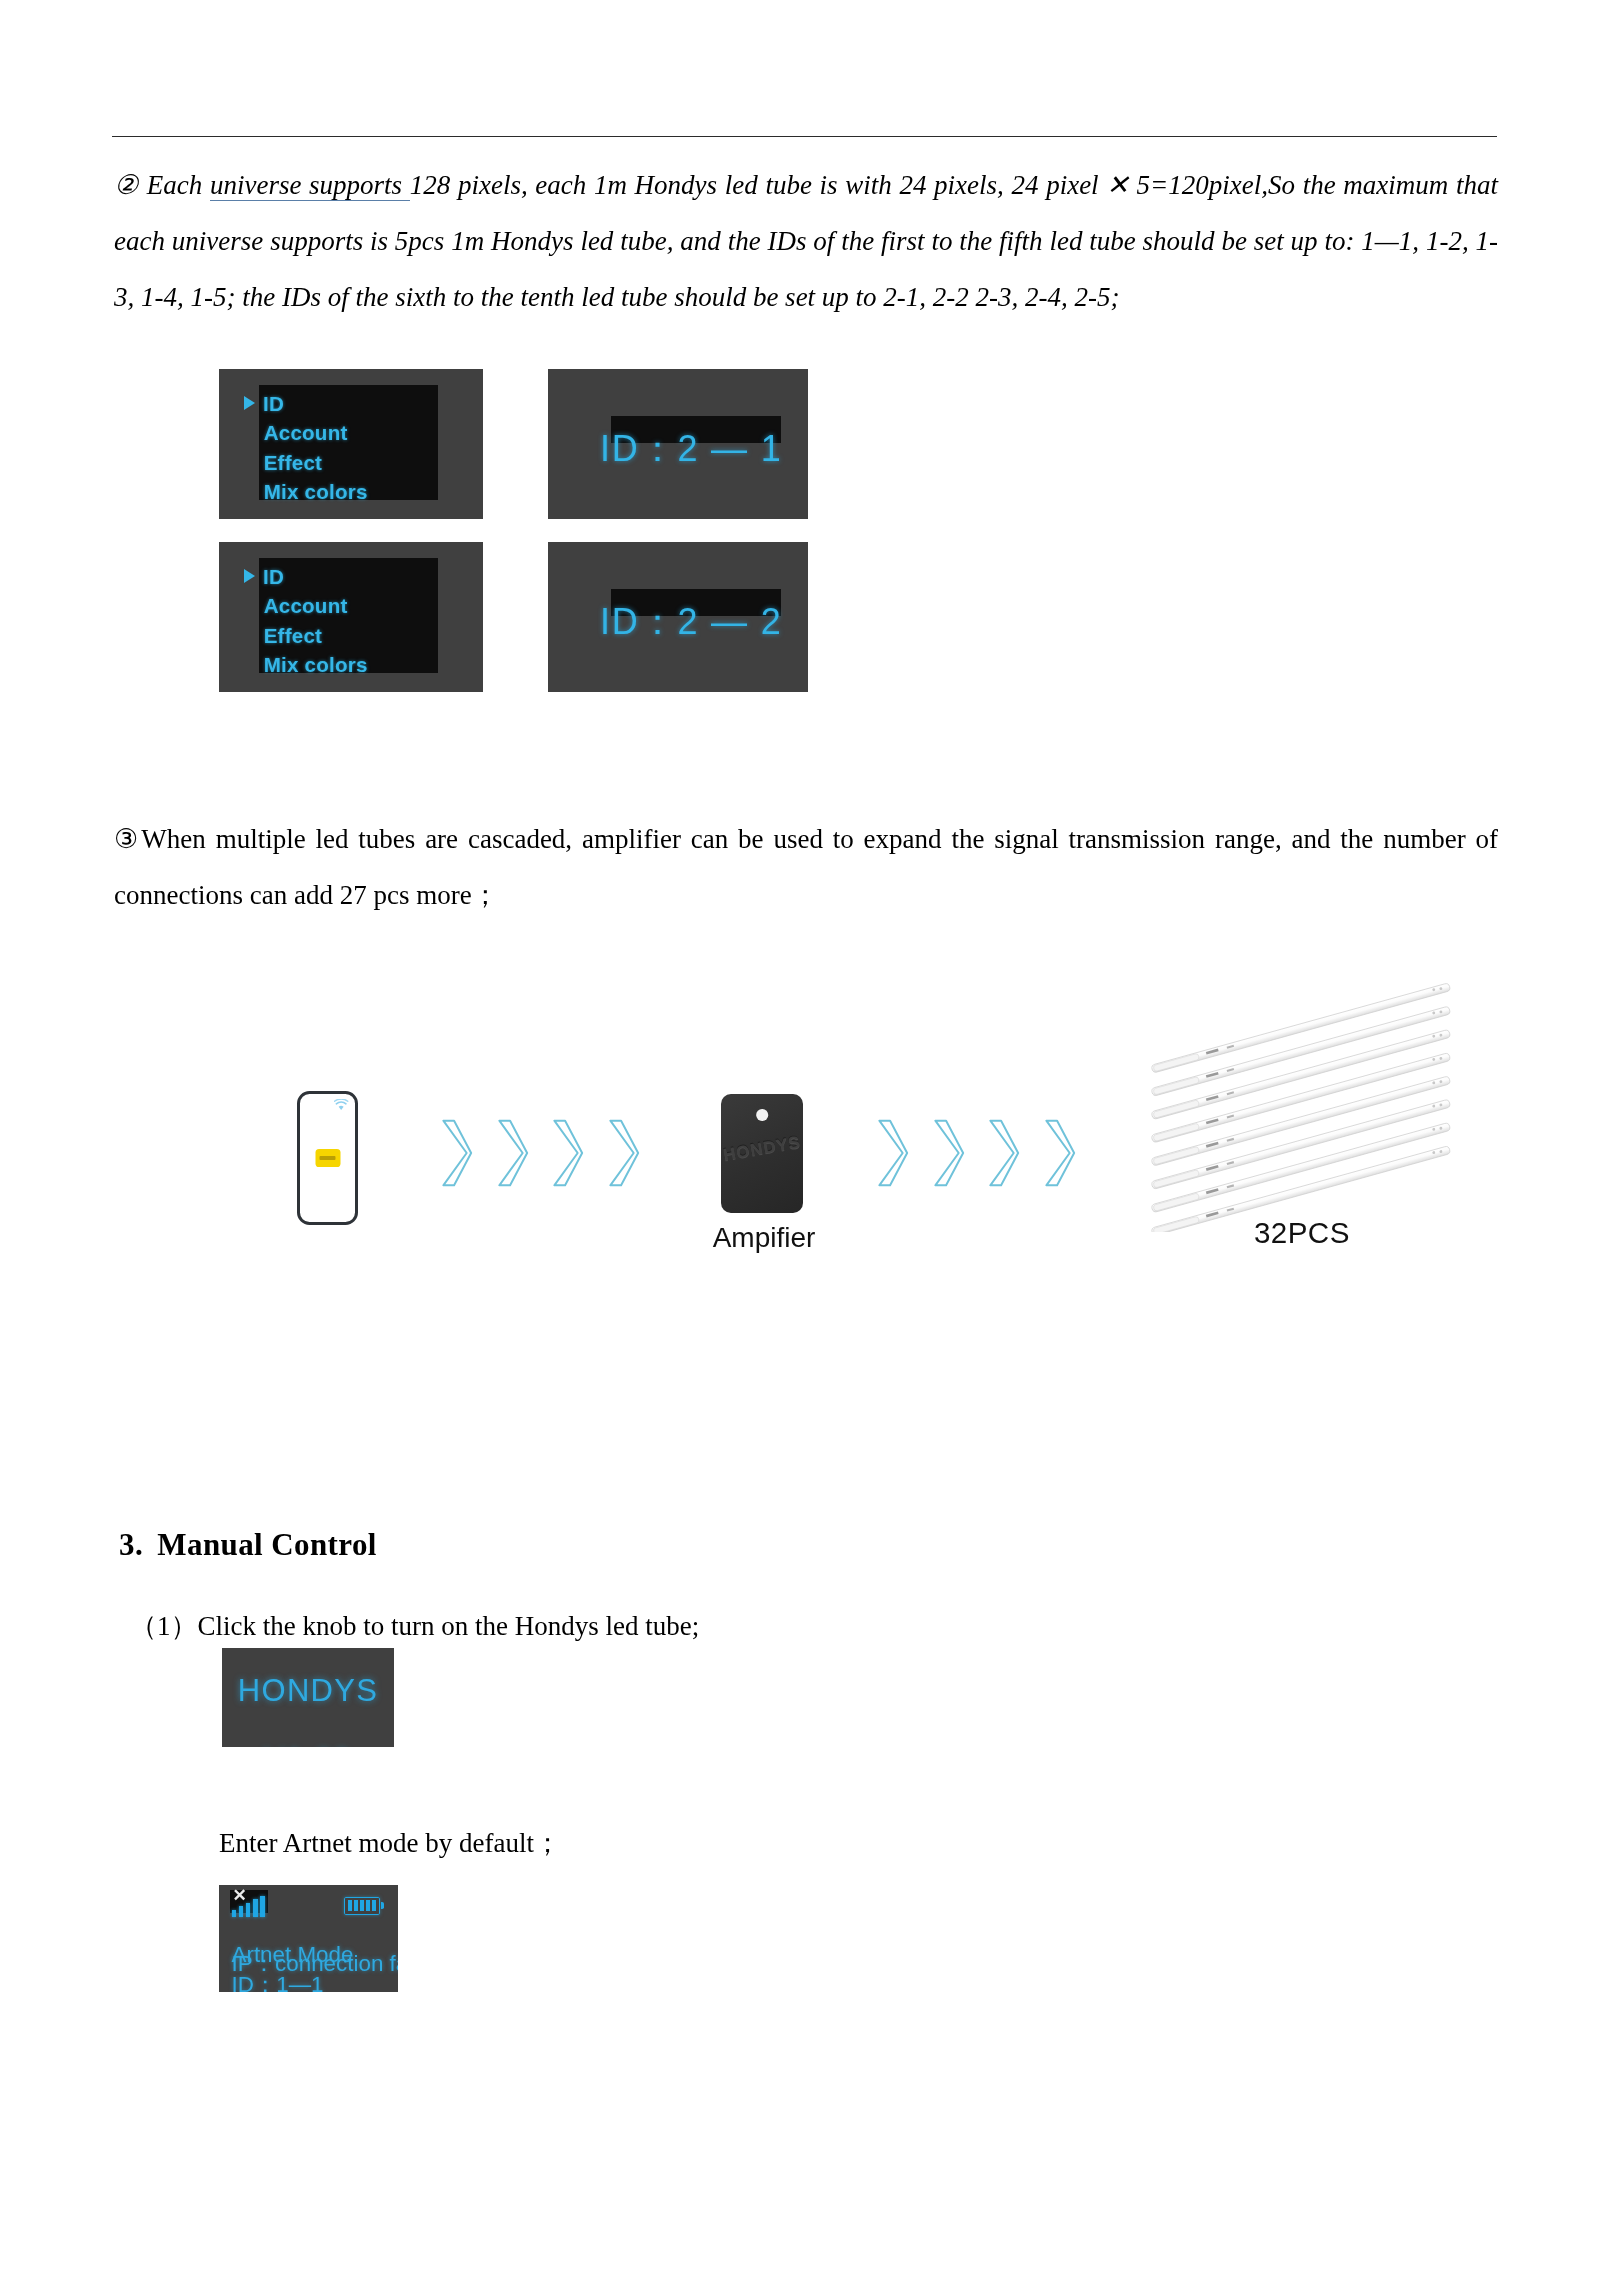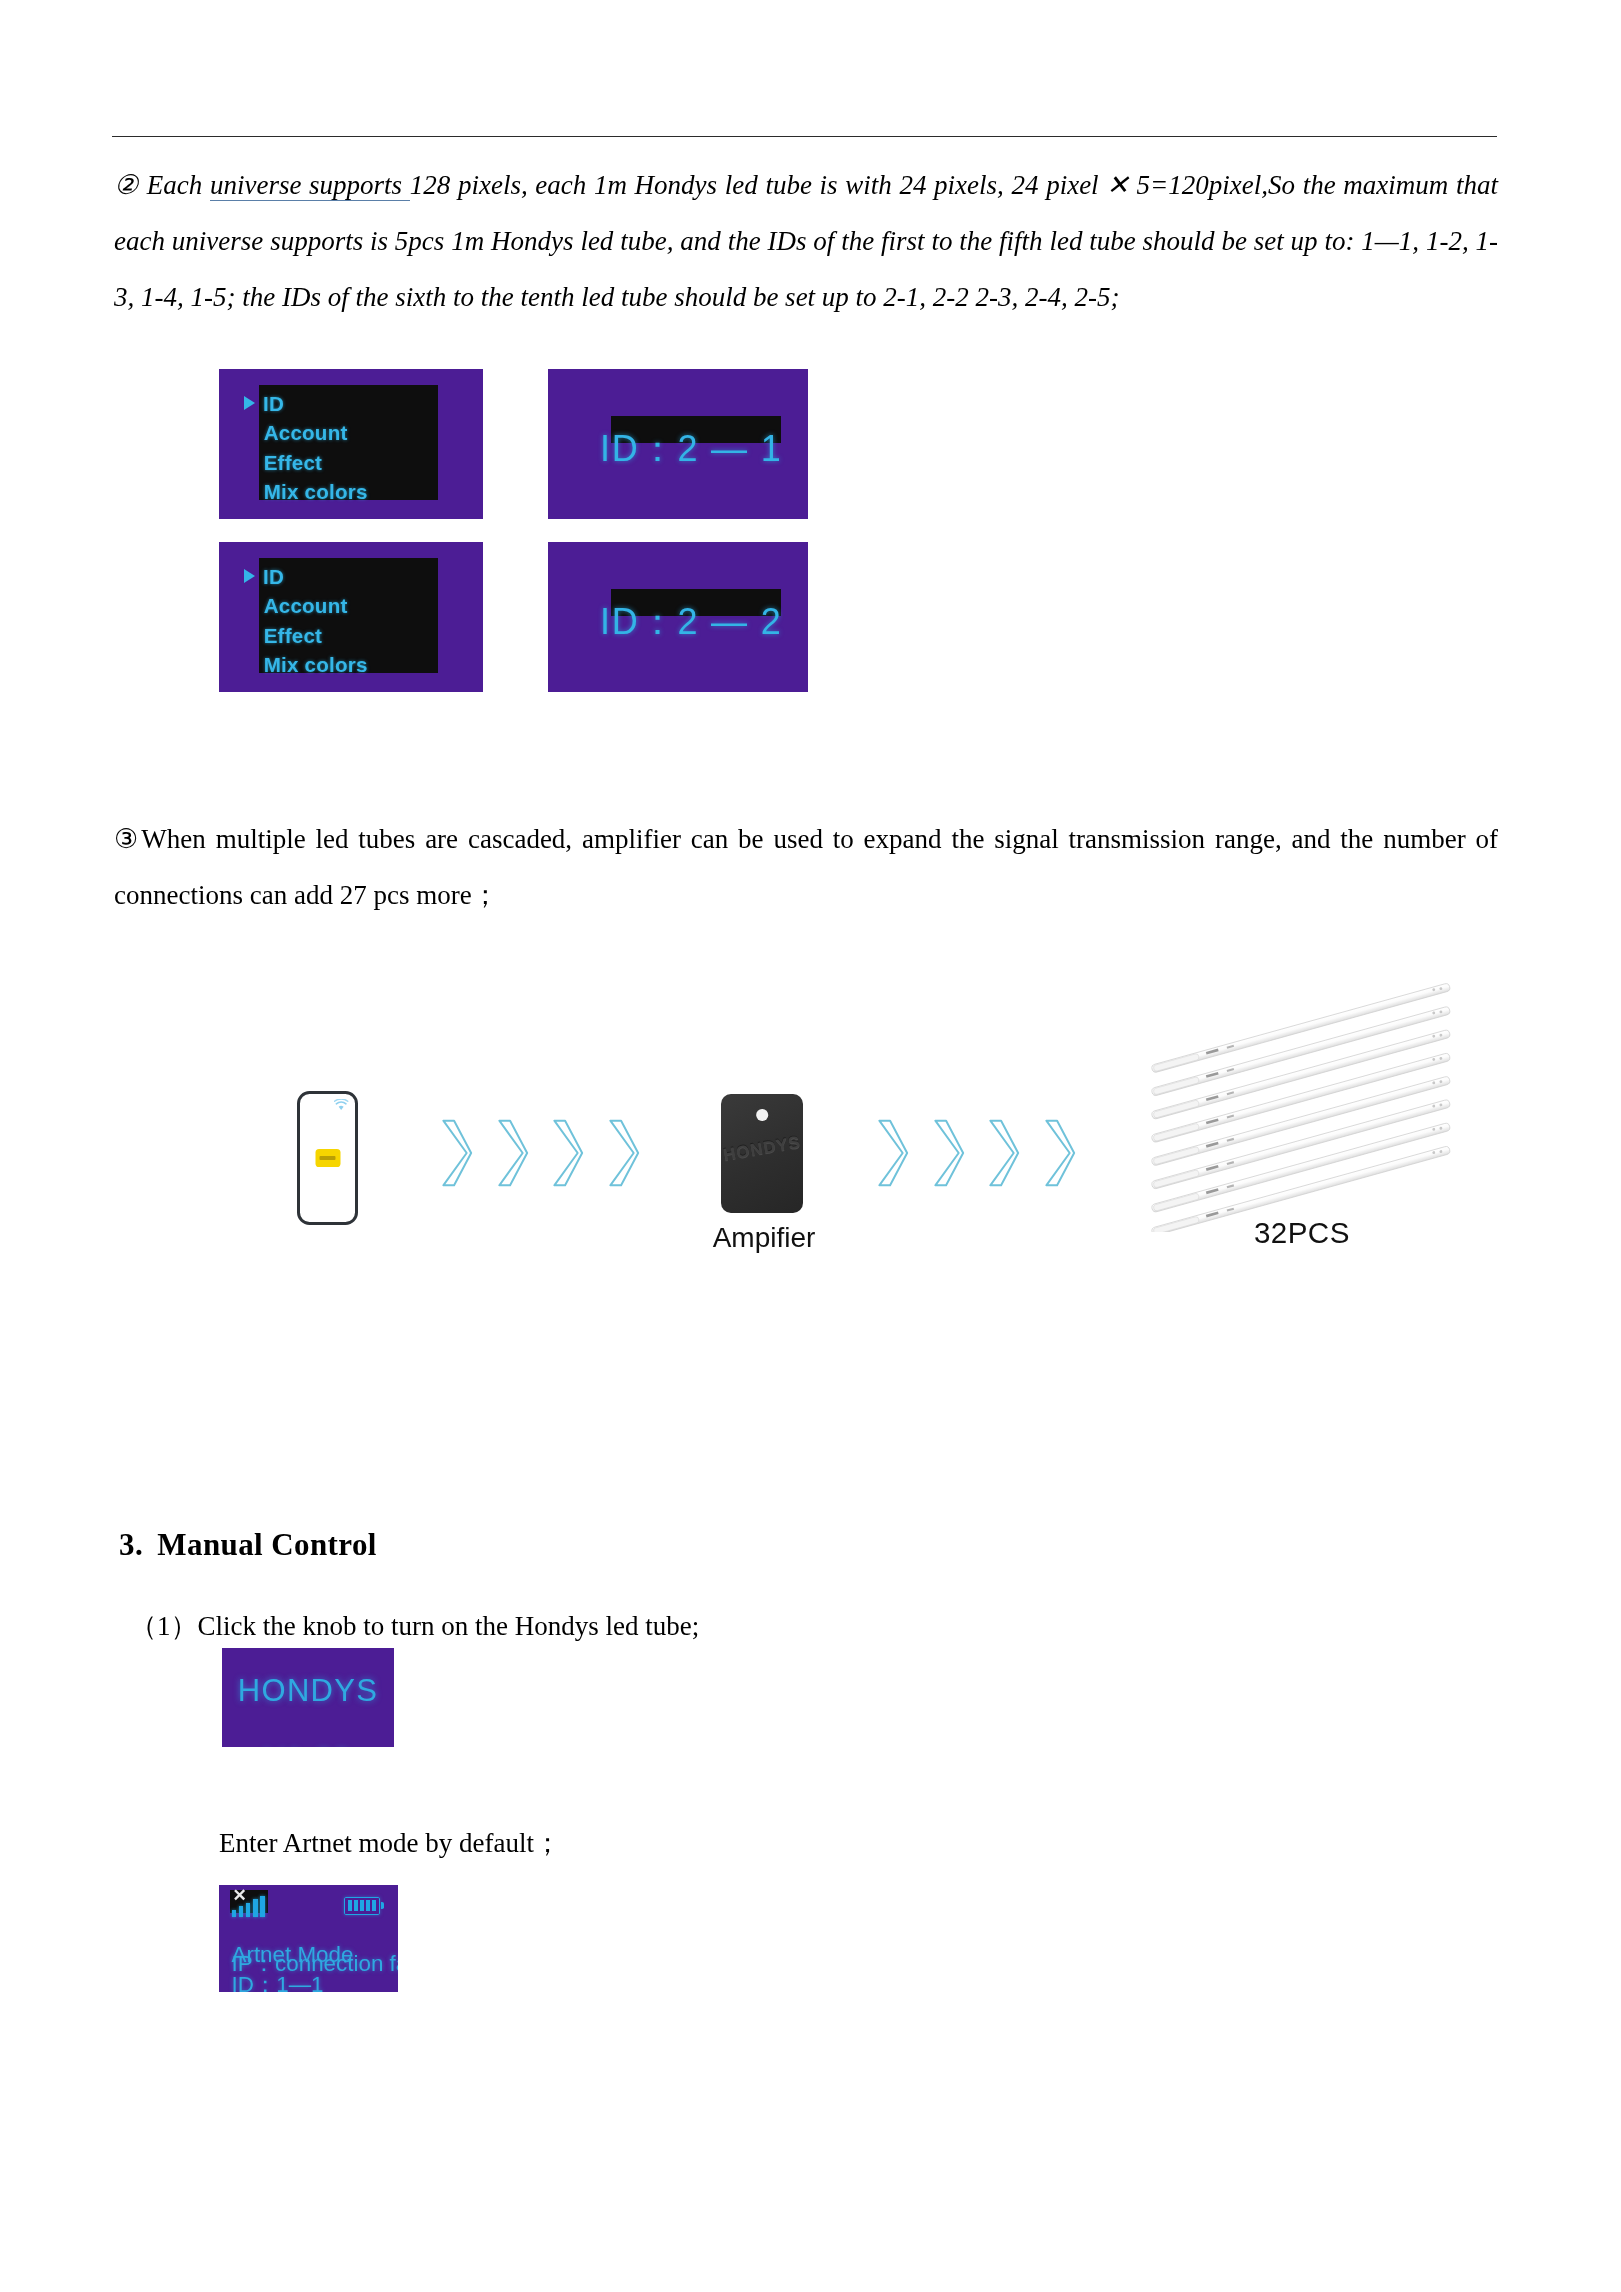--- a/index.html
+++ b/index.html
@@ -69,21 +69,21 @@
     font-family: "Liberation Serif", serif;
     font-weight: bold;
     font-size: 31px;
     letter-spacing: 0.4px;
   }
   .heading .num { margin-right: 14.3px; }
 
   
   .lcd {
     position: absolute;
-    background: #4c1d95;
+    background: #404040;
     overflow: hidden;
   }
   .lcd-inner-glow {
     position: absolute;
     background: #0e0e0e;
   }
   .menu-list {
     position: absolute;
     font-family: "Liberation Sans", sans-serif;
     font-weight: bold;

